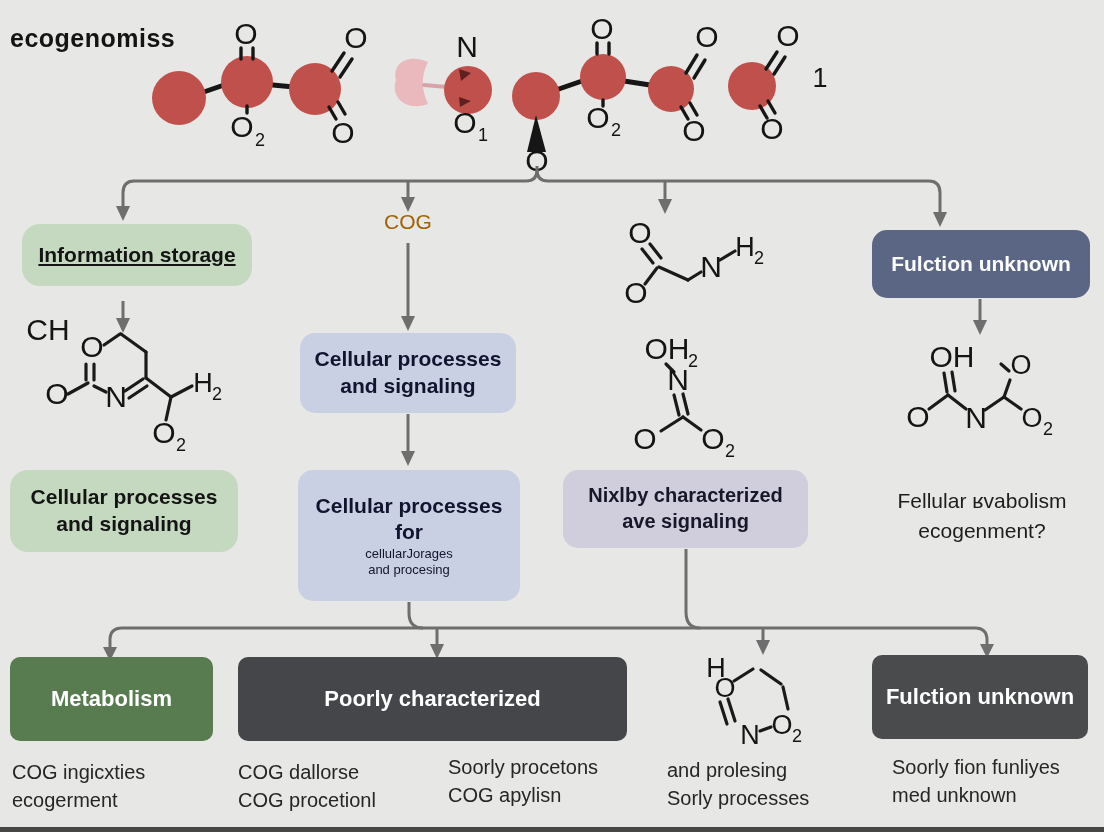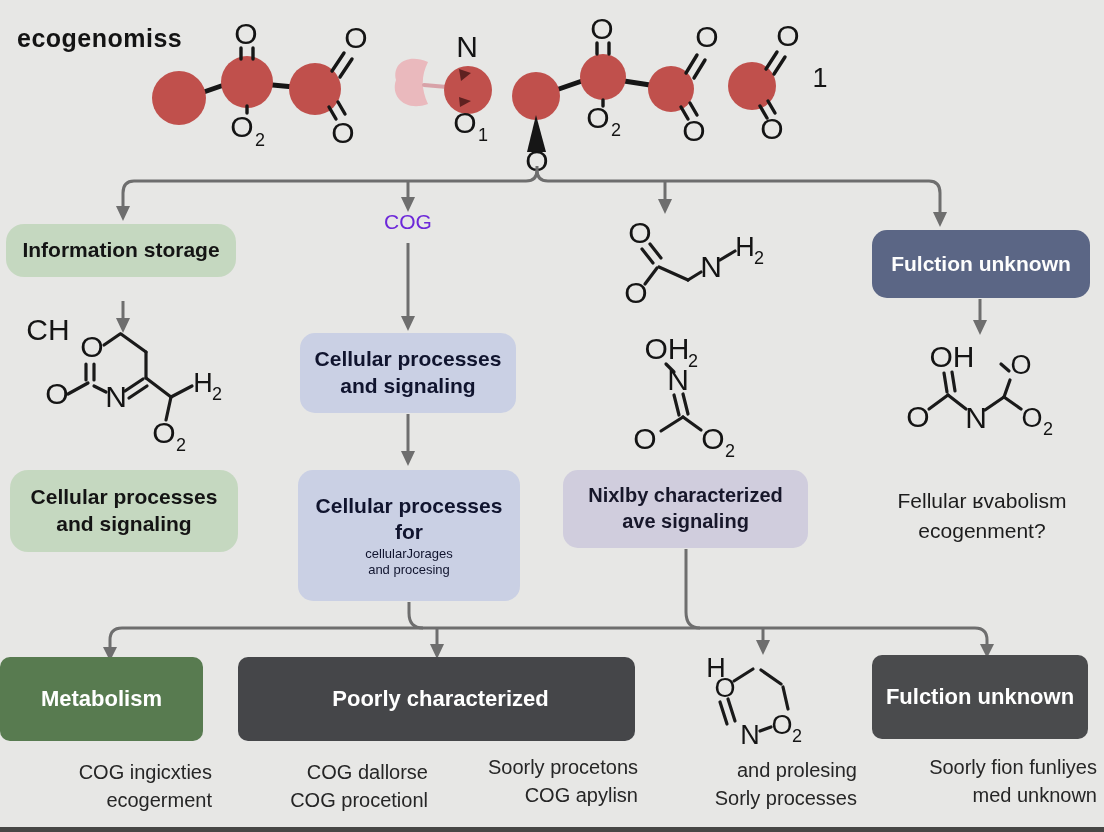--- a/index.html
+++ b/index.html
@@ -2,46 +2,46 @@
 <html><head>
 <meta charset="utf-8">
 <style>
   html,body { margin:0; padding:0; }
   #app {
     position:relative; width:1104px; height:832px;
     background:#e7e7e5; overflow:hidden;
     font-family:"Liberation Sans", sans-serif;
   }
   .title {
-    position:absolute; left:17px; top:24px;
+    position:absolute; left:10px; top:24px;
     font-size:25px; font-weight:bold; color:#141414; letter-spacing:0.5px;
   }
   .cog {
     position:absolute; left:380px; top:210px; width:56px;
-    text-align:center; font-size:21px; color:#6d28d9;
+    text-align:center; font-size:21px; color:#a16207;
   }
   .box {
     position:absolute; display:flex; flex-direction:column;
     align-items:center; justify-content:center; text-align:center;
     border-radius:15px; font-weight:bold; line-height:1.28;
   }
   .green-light { background:#c5d8c0; color:#141414; font-size:21px; border-radius:18px; }
   .blue-light  { background:#cad0e4; color:#10142e; font-size:21px; }
   .lavender    { background:#d0cddd; color:#17172a; font-size:20px; }
   .navy        { background:#5b6685; color:#fdfdfd; font-size:21px; }
   .green-dark  { background:#587b50; color:#ffffff; font-size:22px; border-radius:10px; }
   .charcoal    { background:#454649; color:#ffffff; font-size:22px; border-radius:10px; }
   .charcoal2   { background:#4a4b4d; color:#ffffff; font-size:22px; border-radius:10px; }
   .box .normal { font-weight:normal; font-size:13px; }
   .plain-text {
     position:absolute; text-align:center; color:#1d1d1d;
     font-size:21px; line-height:30px;
   }
   .caption {
-    position:absolute; text-align:right; color:#262626;
+    position:absolute; text-align:left; color:#262626;
     font-size:20px; line-height:28px;
   }
   svg { position:absolute; left:0; top:0; }
   .atomc { fill:#c0504c; }
   .bond  { stroke:#161616; stroke-width:5; stroke-linecap:round; }
   .dbond { stroke:#161616; stroke-width:3.4; stroke-linecap:round; }
   .chem line { stroke:#1a1a1a; stroke-width:3.2; stroke-linecap:round; }
   .atom { font-family:"Liberation Sans",sans-serif; font-size:27px; fill:#141414; text-anchor:middle; }
   .big  { font-size:30px; }
   .sub  { font-family:"Liberation Sans",sans-serif; font-size:18px; fill:#141414; text-anchor:middle; }
@@ -235,21 +235,21 @@
       <line x1="760" y1="731" x2="771" y2="727"></line>
       <text x="782" y="734" class="atom">O</text>
       <text x="797" y="742" class="sub">2</text>
     </g>
   </svg>
 
   <div class="title">ecogenomiss</div>
 
   <div class="cog">COG</div>
 
-  <div class="box green-light" style="left:6px; top:224px; width:230px; height:53px;">
+  <div class="box green-light" style="left:22px; top:224px; width:230px; height:62px;text-decoration:underline;">
     <div>Information storage</div>
   </div>
 
   <div class="box navy" style="left:872px; top:230px; width:218px; height:68px;">
     <div>Fulction unknown</div>
   </div>
 
   <div class="box blue-light" style="left:300px; top:333px; width:216px; height:80px;">
     <div>Cellular processes</div>
     <div>and signaling</div>
@@ -270,25 +270,25 @@
   <div class="box lavender" style="left:563px; top:470px; width:245px; height:78px;align-items:center;">
     <div>Nixlby characterized</div>
     <div>ave signaling</div>
   </div>
 
   <div class="plain-text" style="left:858px; top:486px; width:248px;">
     <div>Fellular ʁvabolism</div>
     <div>ecogenment?</div>
   </div>
 
-  <div class="box green-dark" style="left:0; top:657px; width:203px; height:84px;">
+  <div class="box green-dark" style="left:10px; top:657px; width:203px; height:84px;">
     <div>Metabolism</div>
   </div>
 
-  <div class="box charcoal" style="left:238px; top:657px; width:389px; height:84px;padding-left:8px;">
+  <div class="box charcoal" style="left:238px; top:657px; width:389px; height:84px;">
     <div>Poorly characterized</div>
   </div>
 
   <div class="box charcoal2" style="left:872px; top:655px; width:216px; height:84px;">
     <div>Fulction unknown</div>
   </div>
 
   <div class="caption" style="left:12px; top:758px; width:200px;">
     <div>COG ingicxties</div>
     <div>ecogerment</div>

